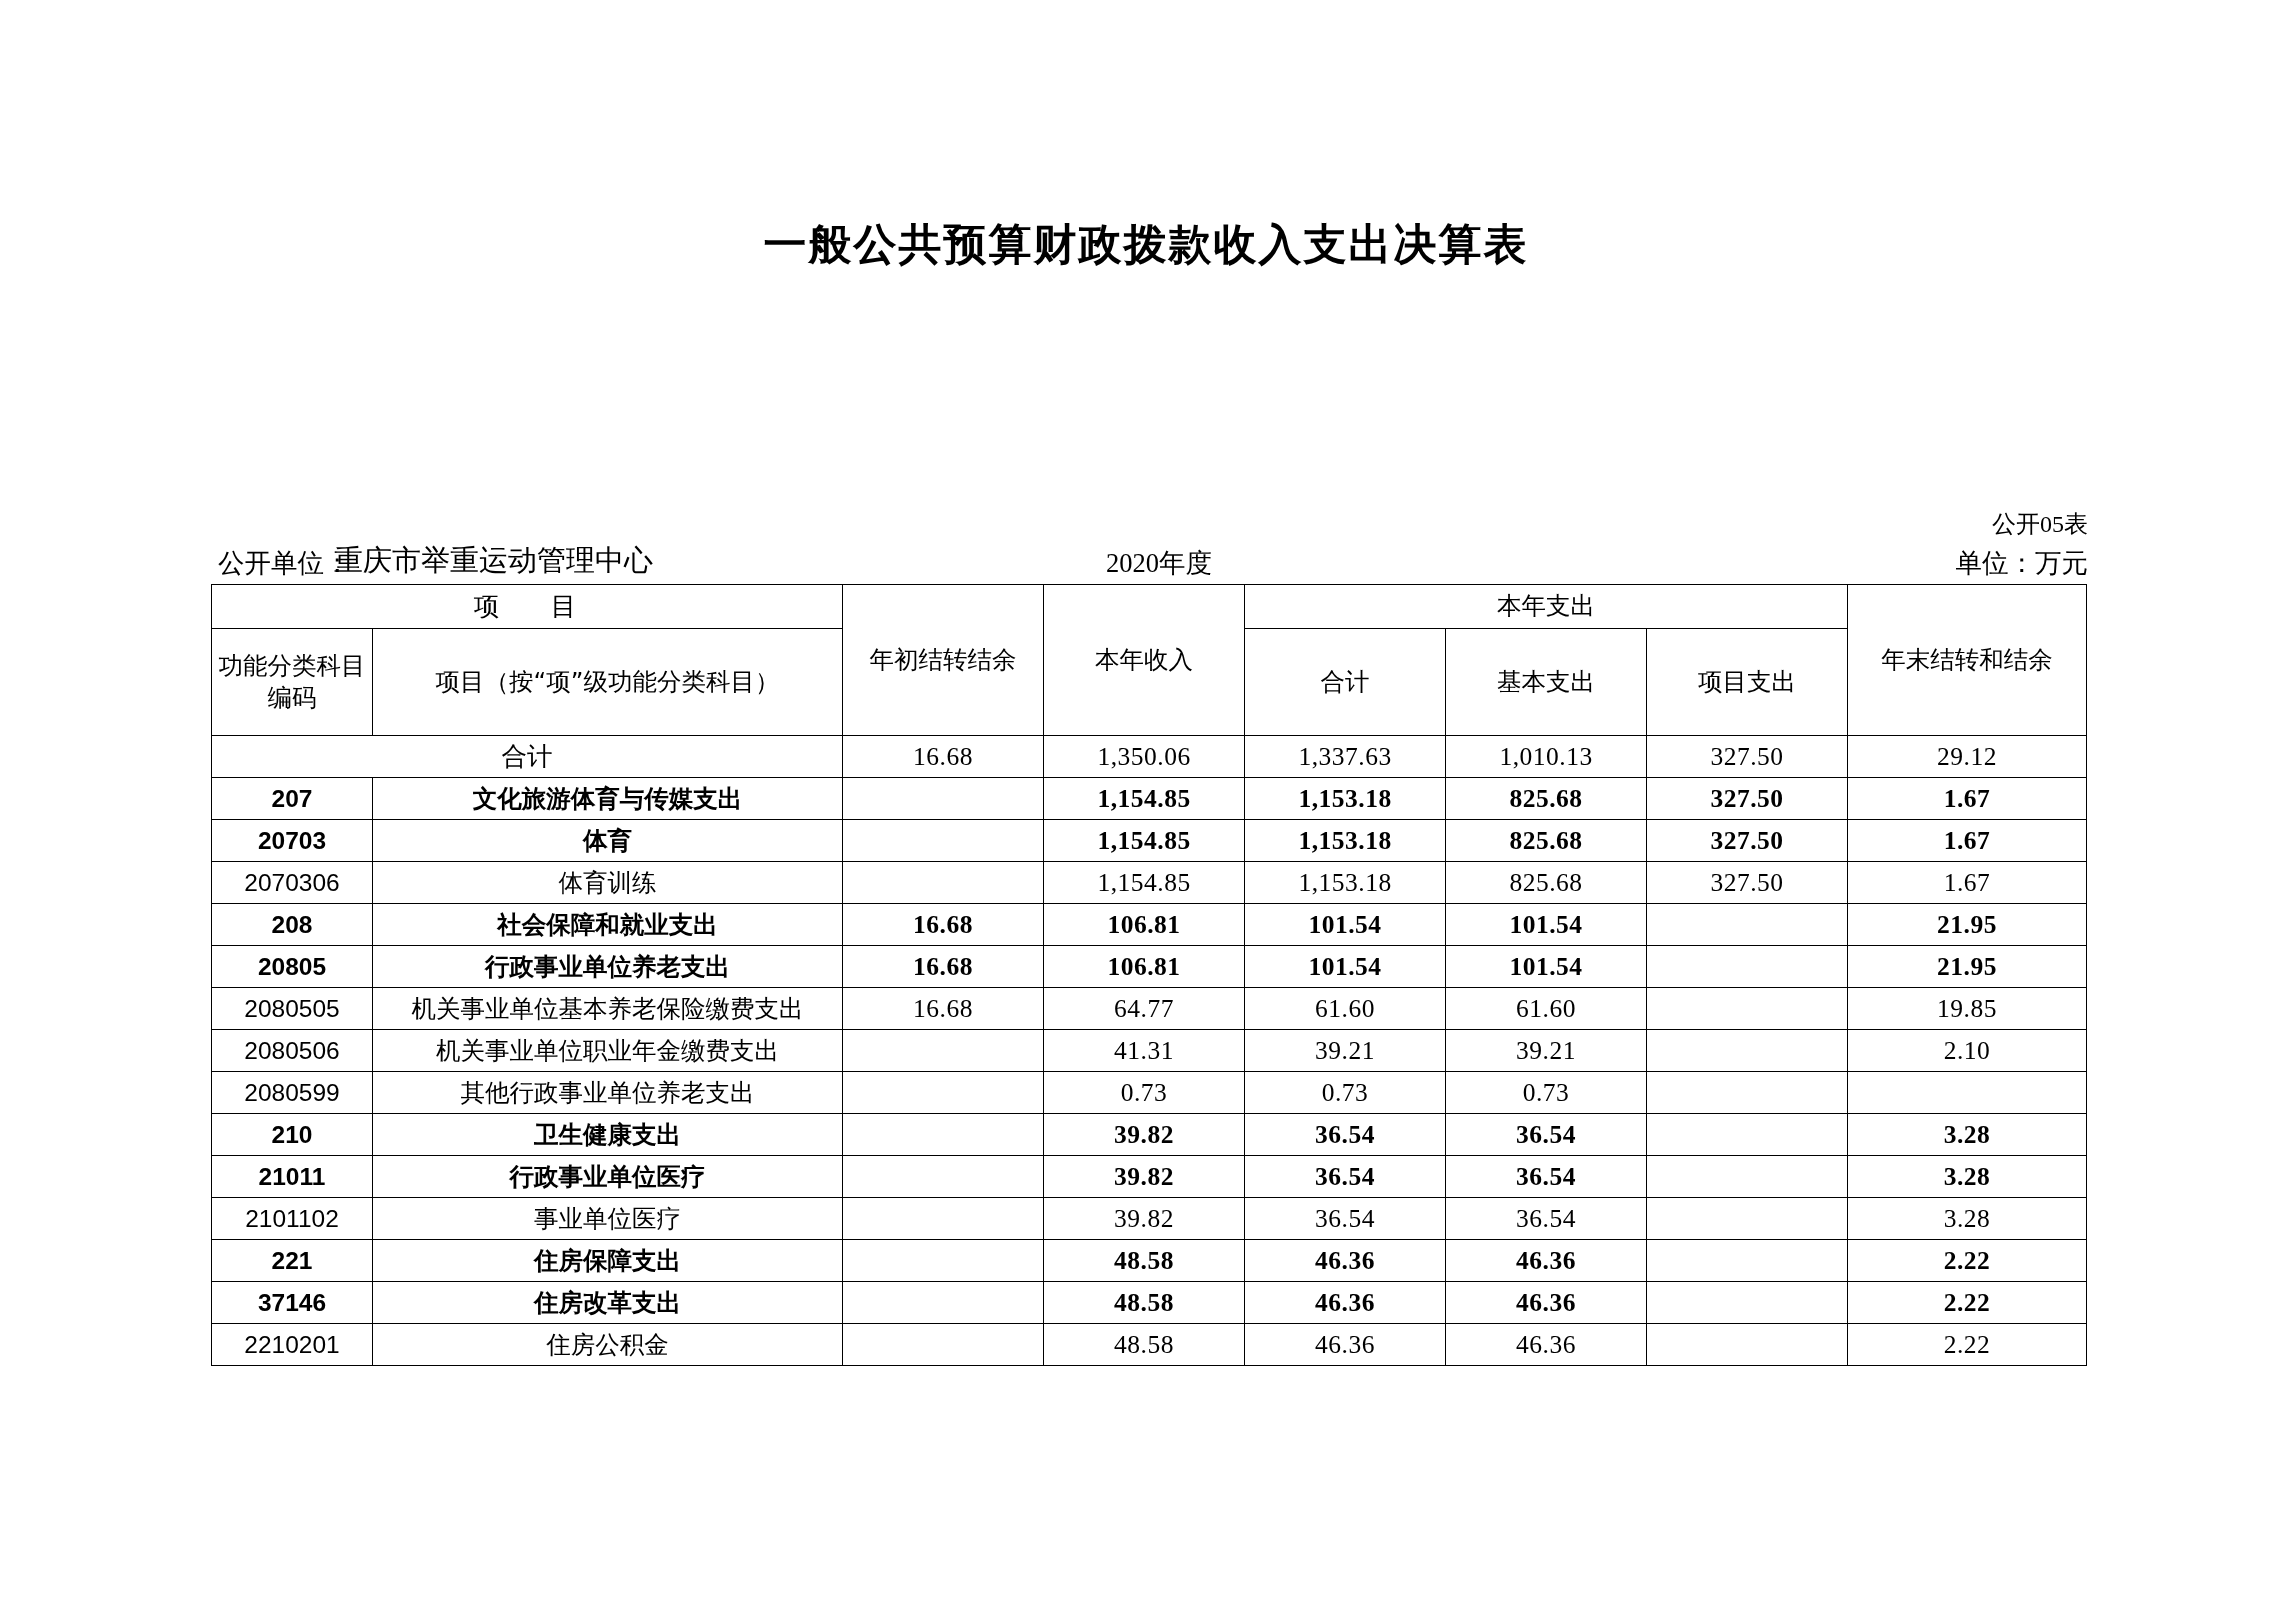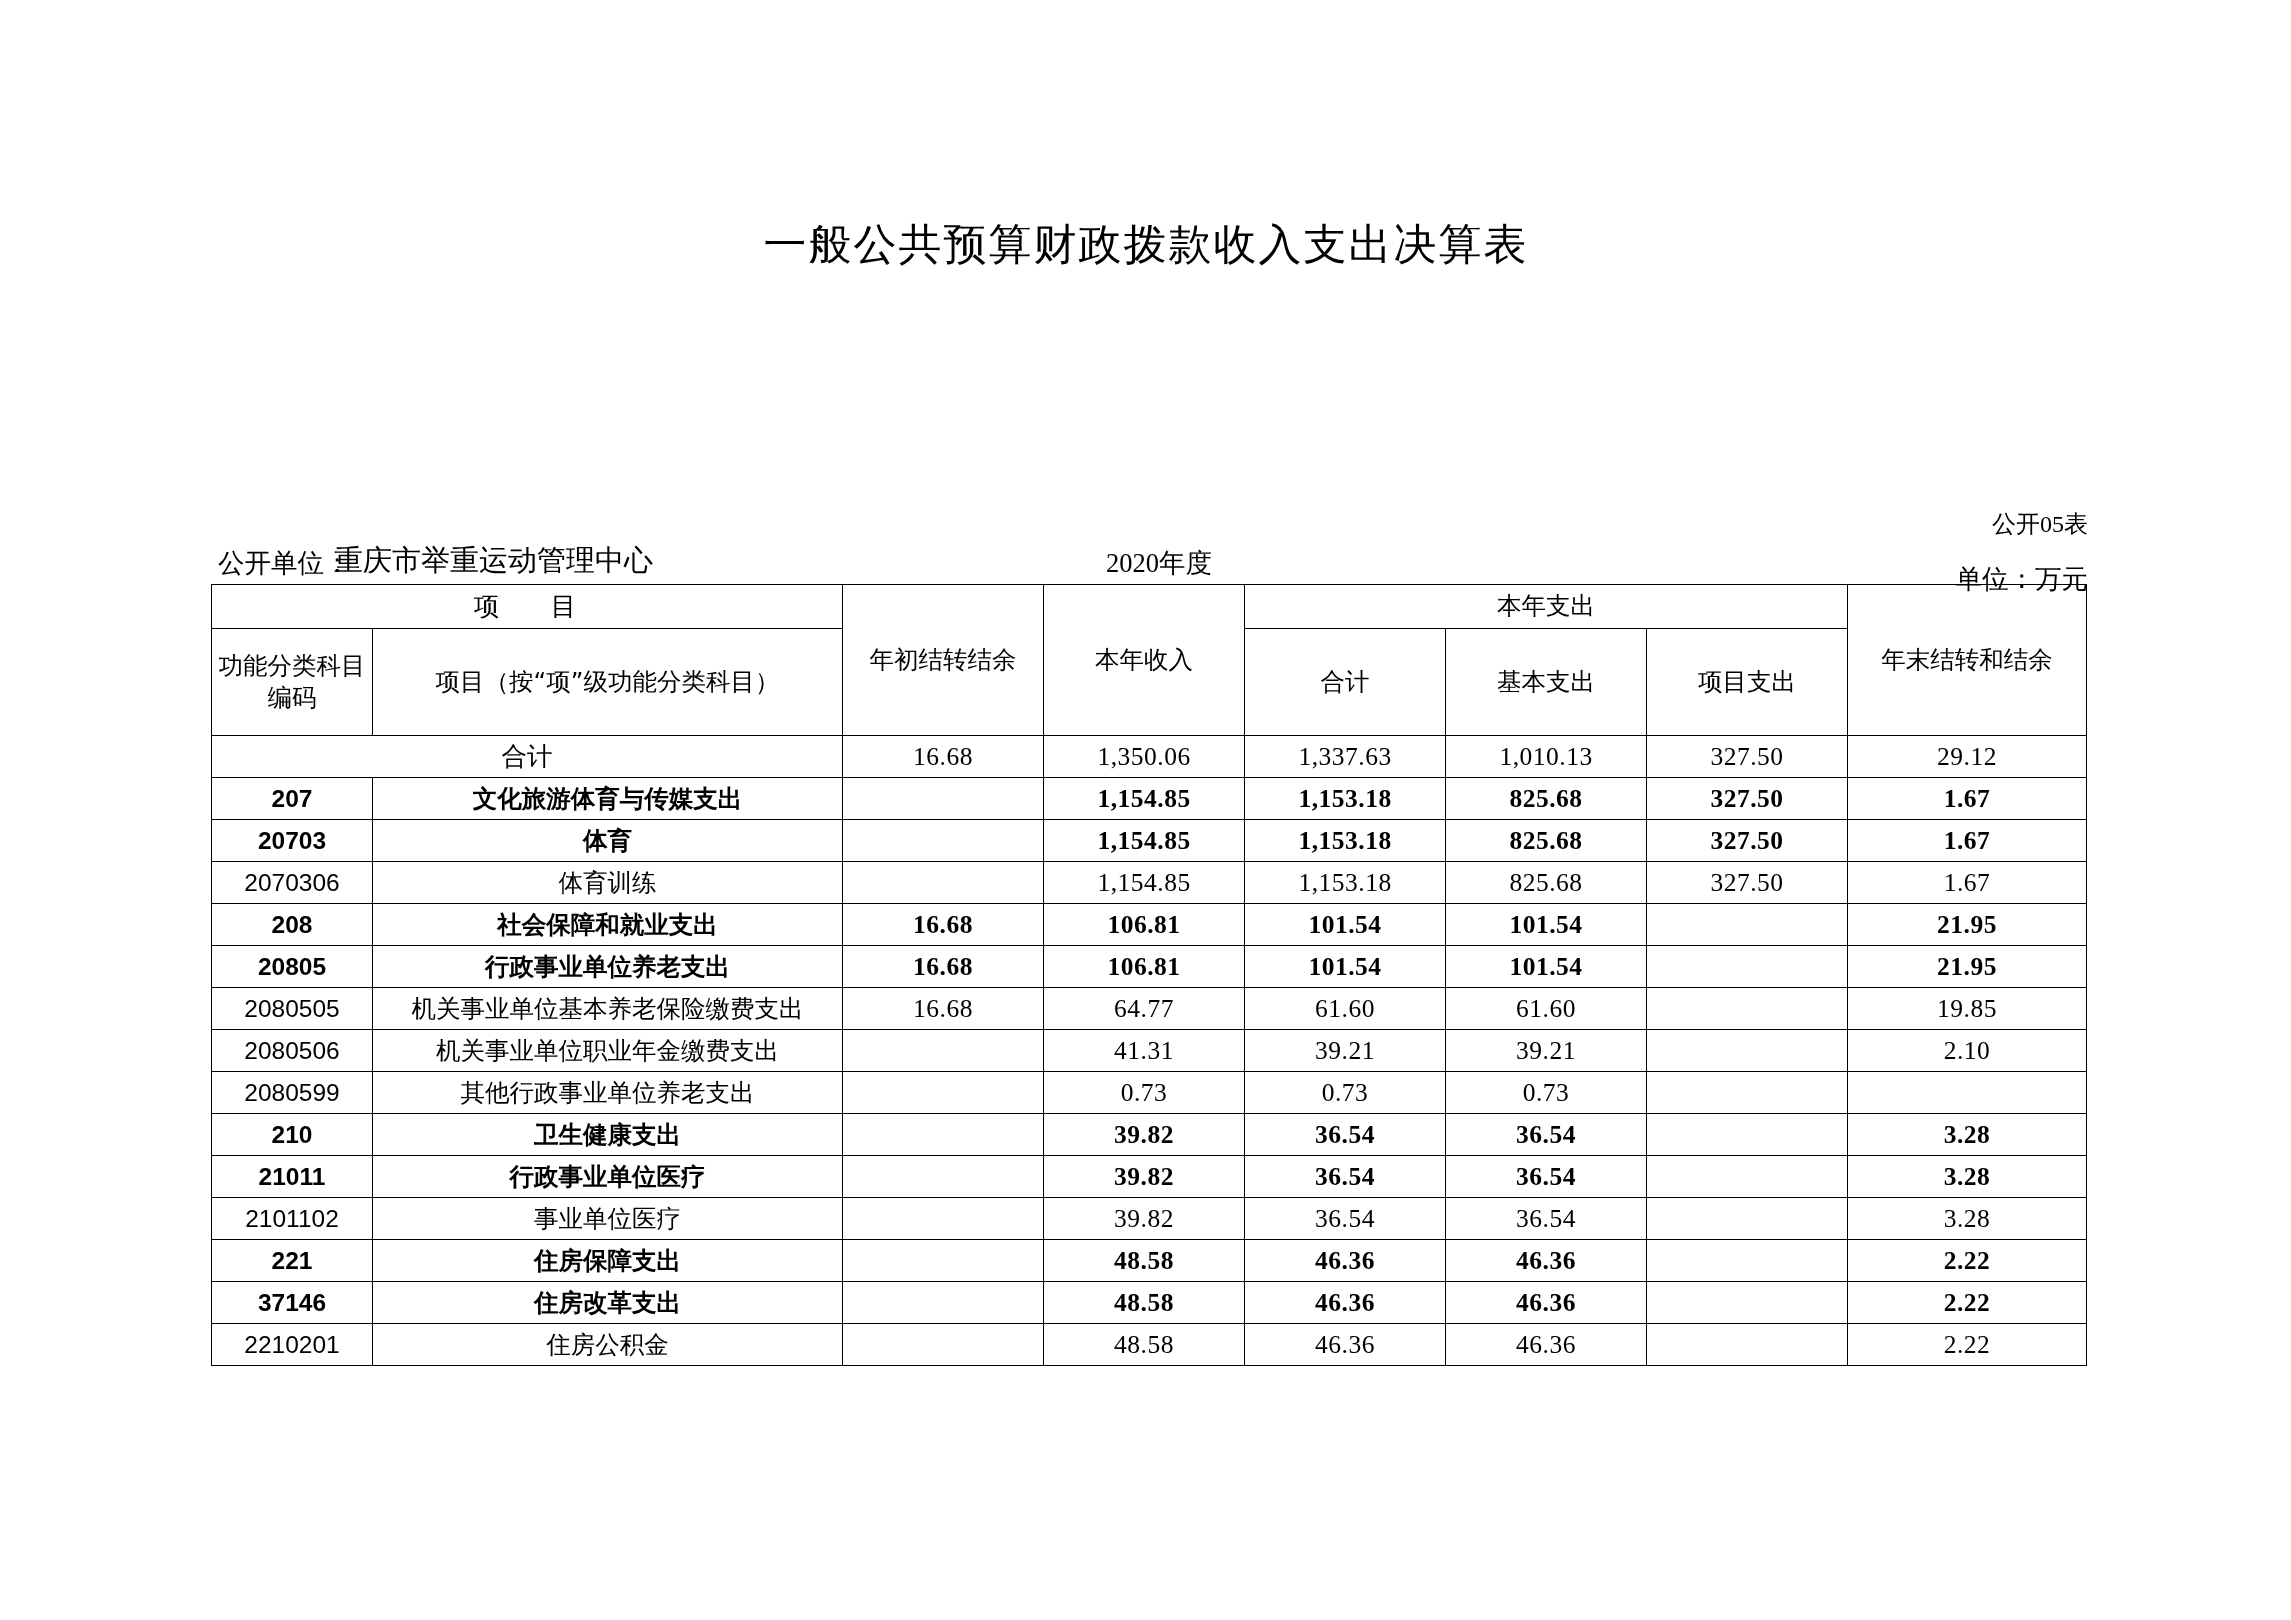--- a/index.html
+++ b/index.html
@@ -17,21 +17,21 @@
   }
   .page {
     position: relative;
     width: 2292px;
     height: 1620px;
     box-sizing: border-box;
   }
   .title {
     text-align: center;
     font-family: "DejaVu Sans", "Liberation Sans", sans-serif;
-    font-weight: normal;
+    font-weight: bold;
     font-size: 43px;
     letter-spacing: 2px;
     margin-top: 216px;
   }
   .sheet-no {
     position: absolute;
     right: 204px;
     top: 292px;
     font-size: 24px;
     font-family: "Liberation Serif", serif;
@@ -61,21 +61,21 @@
   }
   .meta-year {
     position: absolute;
     left: 888px;
     top: 0;
     white-space: nowrap;
   }
   .meta-money-unit {
     position: absolute;
     right: 0;
-    top: 16px;
+    top: 0;
     white-space: nowrap;
   }
 
   table.main {
     position: absolute;
     left: 211px;
     top: 368px;
     border-collapse: collapse;
     table-layout: fixed;
     width: 1875px;

